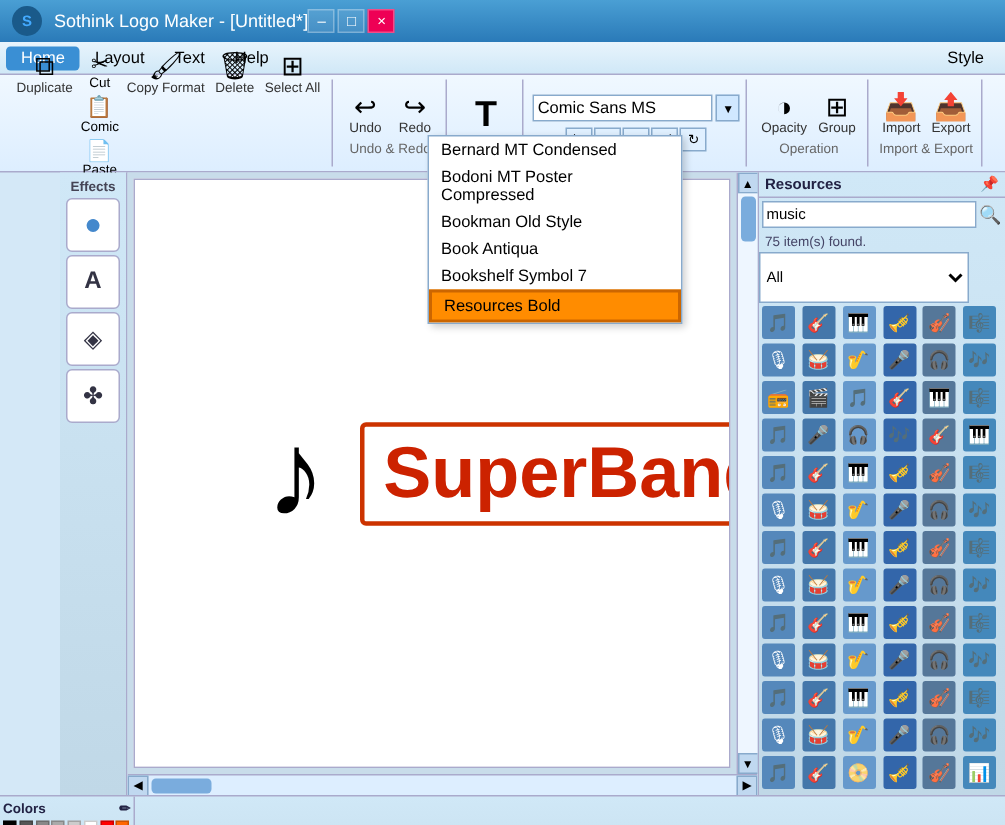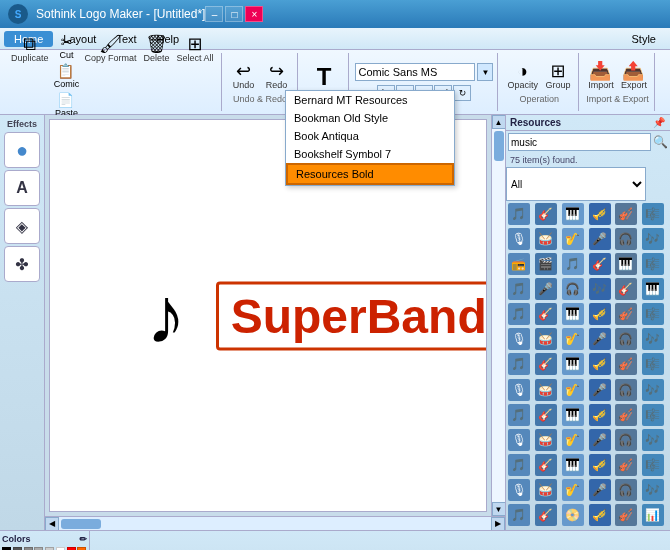--- a/index.html
+++ b/index.html
@@ -40,21 +40,21 @@
     .font-dropdown { position: absolute; top: 90px; left: 285px; width: 170px; background: white; border: 1px solid #88aacc; box-shadow: 2px 2px 5px rgba(0,0,0,0.2); z-index: 100; }
     .font-dropdown-item { padding: 3px 8px; cursor: pointer; font-size: 11px; border-bottom: none; }
     .font-dropdown-item.selected { background: #ff8c00; color: black; border: 2px solid #cc6600; }
     .font-dropdown-scroll { max-height: 130px; overflow-y: auto; }
 
     
     .nav-btns { display: flex; gap: 1px; margin-top: 2px; }
     .nav-btn { width: 18px; height: 16px; background: #e0f0ff; border: 1px solid #88aacc; cursor: pointer; display: flex; align-items: center; justify-content: center; font-size: 9px; }
 
     
-    .main-area { display: flex; height: calc(550px - 28px - 22px - 65px - 20px); }
+    .main-area { display: flex; height: calc(550px - 28px - 22px - 65px - 20px); padding-left: 40px; }
 
     
     .left-panel { width: 45px; background: linear-gradient(to bottom, #d0e8f7, #c0d8e7); border-right: 1px solid #aac; display: flex; flex-direction: column; padding: 2px; }
     .panel-title { font-size: 9px; color: #445; text-align: center; font-weight: bold; padding: 2px 0; }
     .effect-btn { width: 36px; height: 36px; background: white; border: 1px solid #aac; border-radius: 4px; margin: 1px auto; display: flex; align-items: center; justify-content: center; cursor: pointer; font-size: 16px; }
 
     
     .canvas-area { flex: 1; display: flex; flex-direction: column; background: #c8dcea; position: relative; overflow: hidden; }
     .canvas-wrapper { flex: 1; background: white; margin: 4px; border: 1px solid #aac; position: relative; overflow: hidden; }
     .canvas-content { width: 100%; height: 100%; background: white; position: relative; }
@@ -207,21 +207,22 @@
         <span class="icon">📤</span>
         <span class="lbl">Export</span>
       </div>
     </div>
     <div class="toolbar-group-label">Import &amp; Export</div>
   </div>
 </div>
 
 <div class="font-dropdown">
   <div class="font-dropdown-scroll">
-    <div class="font-dropdown-item">Bernard MT Resources</div>
+    <div class="font-dropdown-item">Bernard MT Condensed</div>
+    <div class="font-dropdown-item">Bodoni MT Poster Compressed</div>
     <div class="font-dropdown-item">Bookman Old Style</div>
     <div class="font-dropdown-item">Book Antiqua</div>
     <div class="font-dropdown-item">Bookshelf Symbol 7</div>
     <div class="font-dropdown-item selected">Resources Bold</div>
   </div>
 </div>
 
 <div class="main-area">
 
   <div class="left-panel">

